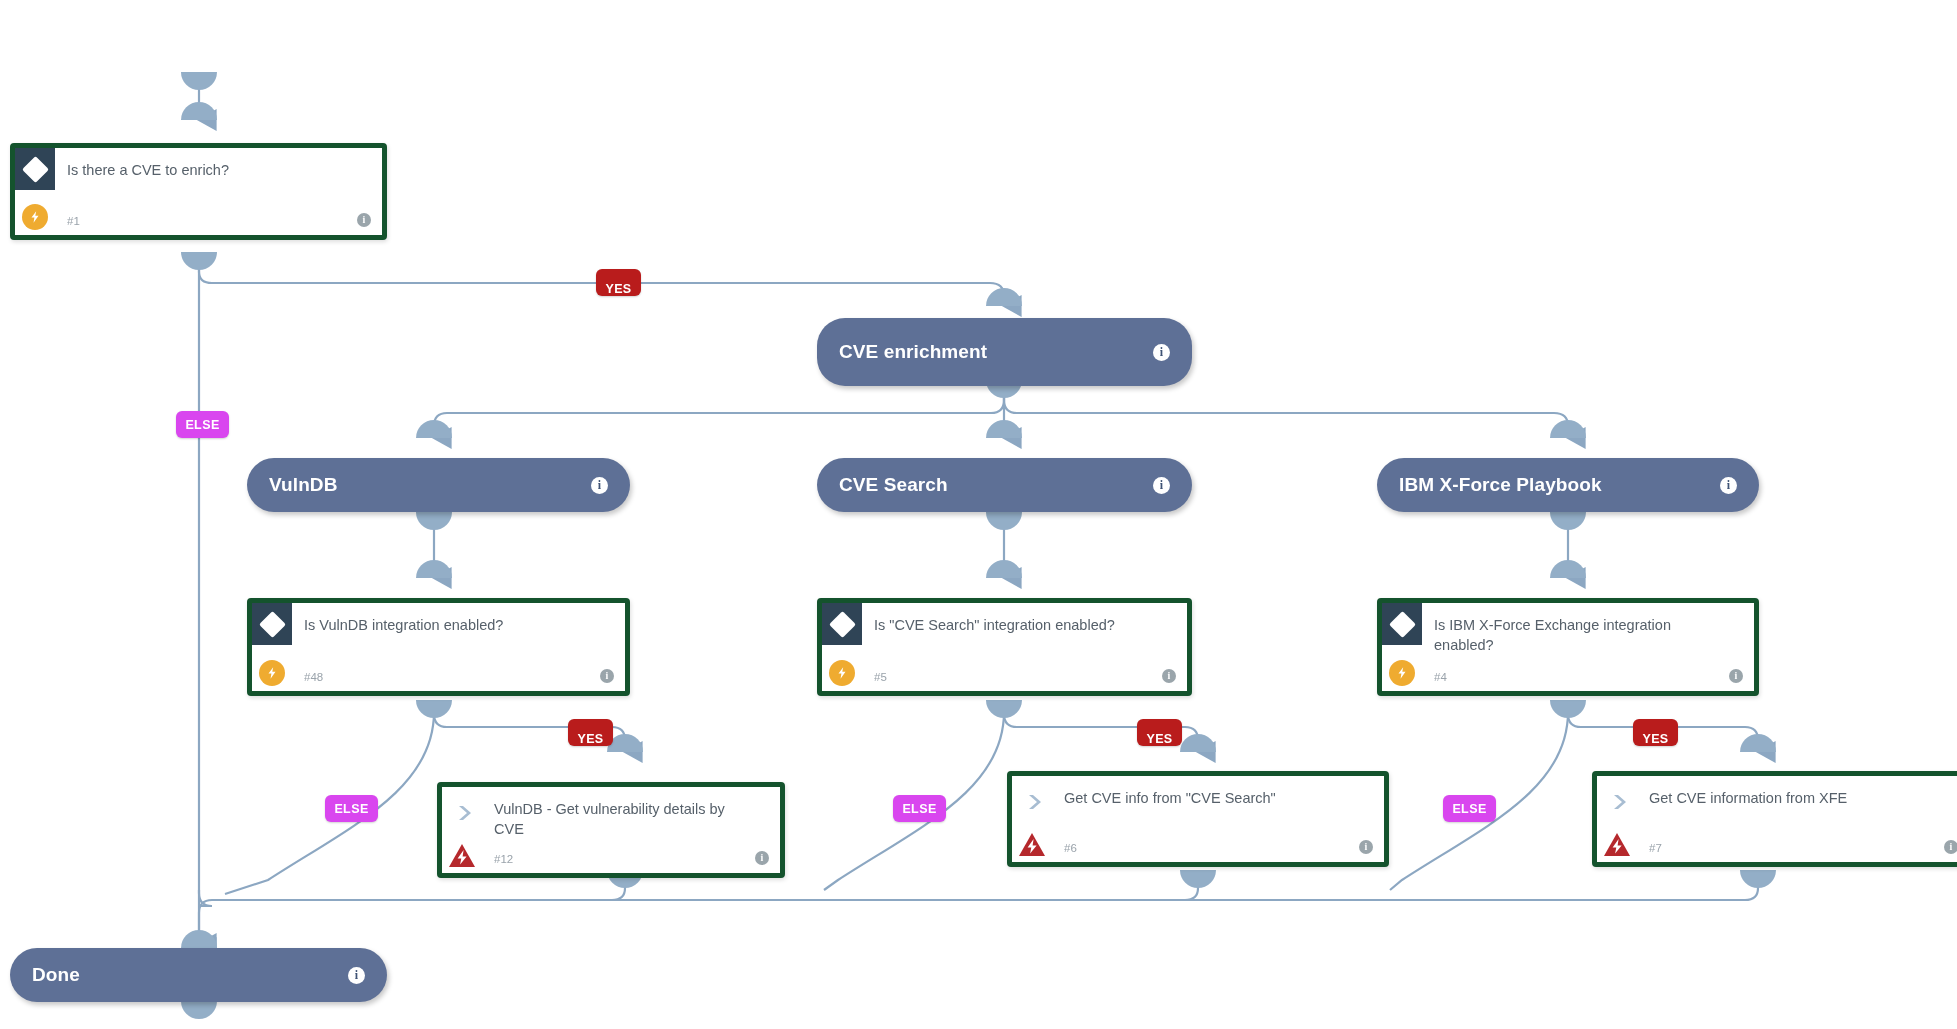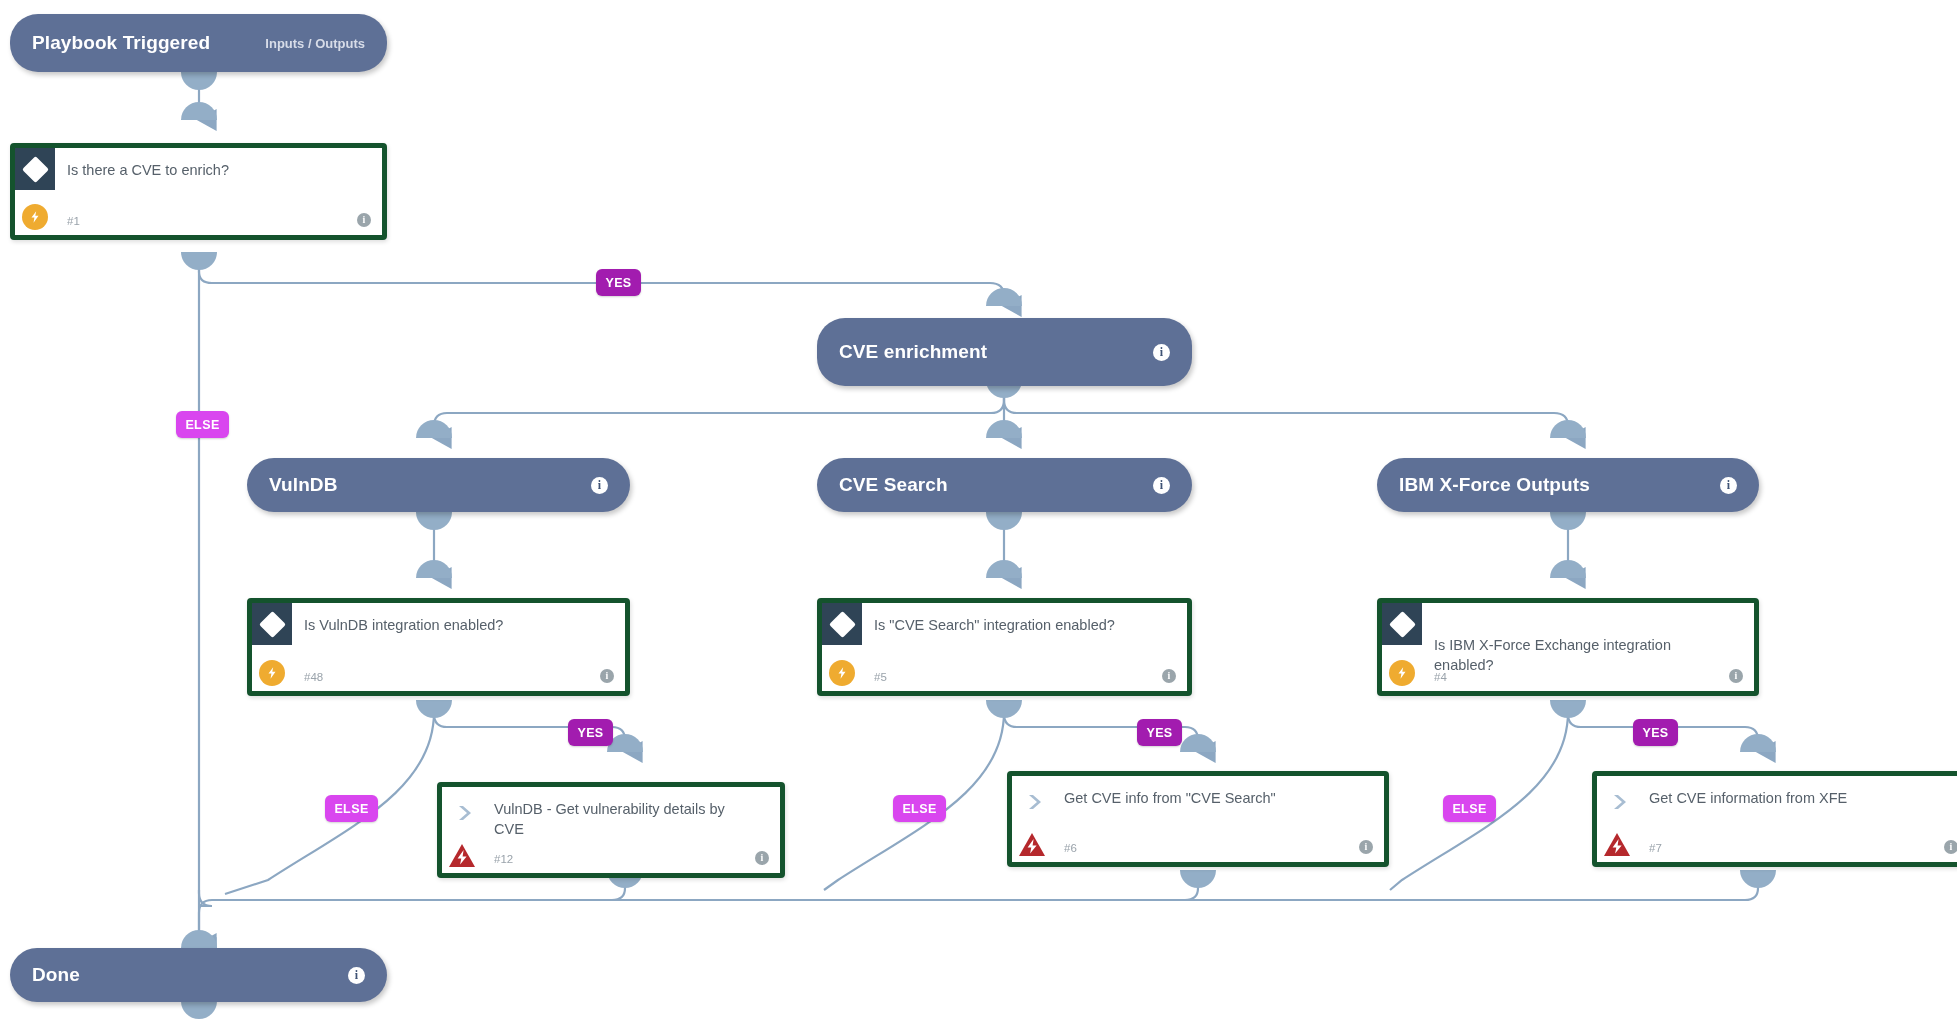--- a/index.html
+++ b/index.html
@@ -148,21 +148,21 @@
     color: #ffffff;
     font-size: 12.5px;
     font-weight: bold;
     letter-spacing: 0.4px;
     display: flex; align-items: center; justify-content: center;
     z-index: 6;
     height: 27px;
     padding: 0 10px;
     box-shadow: 0 1px 2px rgba(0,0,0,0.18);
   }
-  .tag-yes { background: #a21caf; }
+  .tag-yes { background: #b91c1c; align-items: flex-end; }
   .tag-else { background: #d946ef; }
 </style>
 </head>
 <body>
 
 <div id="canvas">
 
   <svg id="edges" viewBox="0 0 1957 1029" width="1957" height="1029">
     <defs>
       <marker id="arrow" viewBox="0 0 12 12" refX="6" refY="9" markerWidth="12" markerHeight="12" orient="auto">
@@ -229,24 +229,20 @@
       <path d="M1740,752 a18,18 0 0 1 36,0 z"></path>
       <path d="M1740,870 a18,18 0 0 0 36,0 z"></path>
 
       <path d="M181,948 a18,18 0 0 1 36,0 z"></path>
       <path d="M181,1001 a18,18 0 0 0 36,0 z"></path>
 
       <path d="M181,120 a18,18 0 0 1 36,0 z"></path>
     </g>
   </svg>
 
-  <div class="pill" style="left:10px; top:14px; width:377px; height:58px;">
-    <span class="pill-title">Playbook Triggered</span>
-    <span class="pill-sub">Inputs / Outputs</span>
-  </div>
 
   <div class="card" style="left:10px; top:143px; width:377px; height:97px;">
     <div class="card-badge">
       <div class="diamond"></div>
     </div>
     <div class="card-title">Is there a CVE to enrich?</div>
     <div class="bolt-circle">
       <svg width="14" height="14" viewBox="0 0 24 24">
           <path d="M14 2 L6 13 H11 L9.5 22 L18 10 H12.5 Z" fill="#ffffff"></path>
         </svg>
@@ -271,21 +267,21 @@
     <span class="pill-title">VulnDB</span>
     <span class="pill-info info-white">i</span>
   </div>
 
   <div class="pill" style="left:817px; top:458px; width:375px; height:54px;">
     <span class="pill-title">CVE Search</span>
     <span class="pill-info info-white">i</span>
   </div>
 
   <div class="pill" style="left:1377px; top:458px; width:382px; height:54px;">
-    <span class="pill-title">IBM X-Force Outputs</span>
+    <span class="pill-title">IBM X-Force Playbook</span>
     <span class="pill-info info-white">i</span>
   </div>
 
   <div class="card" style="left:247px; top:598px; width:383px; height:98px;">
     <div class="card-badge">
       <div class="diamond"></div>
     </div>
     <div class="card-title">Is VulnDB integration enabled?</div>
     <div class="bolt-circle">
       <svg width="14" height="14" viewBox="0 0 24 24">
@@ -307,21 +303,21 @@
         </svg>
     </div>
     <div class="card-num">#5</div>
     <div class="info-grey">i</div>
   </div>
 
   <div class="card" style="left:1377px; top:598px; width:382px; height:98px;">
     <div class="card-badge">
       <div class="diamond"></div>
     </div>
-    <div class="card-title" style="right:48px;margin-top:20px;">Is IBM X-Force Exchange integration enabled?</div>
+    <div class="card-title" style="right:48px;">Is IBM X-Force Exchange integration enabled?</div>
     <div class="bolt-circle">
       <svg width="14" height="14" viewBox="0 0 24 24">
           <path d="M14 2 L6 13 H11 L9.5 22 L18 10 H12.5 Z" fill="#ffffff"></path>
         </svg>
     </div>
     <div class="card-num">#4</div>
     <div class="info-grey">i</div>
   </div>
 
   <div class="tag tag-yes" style="left:568px; top:719px; width:45px;">

